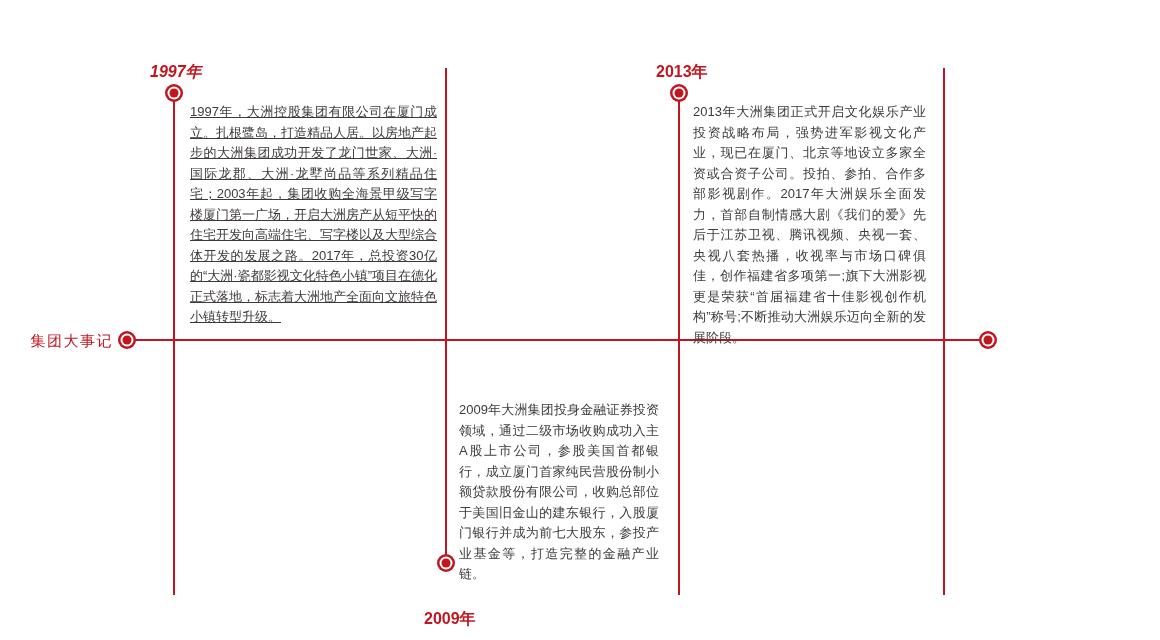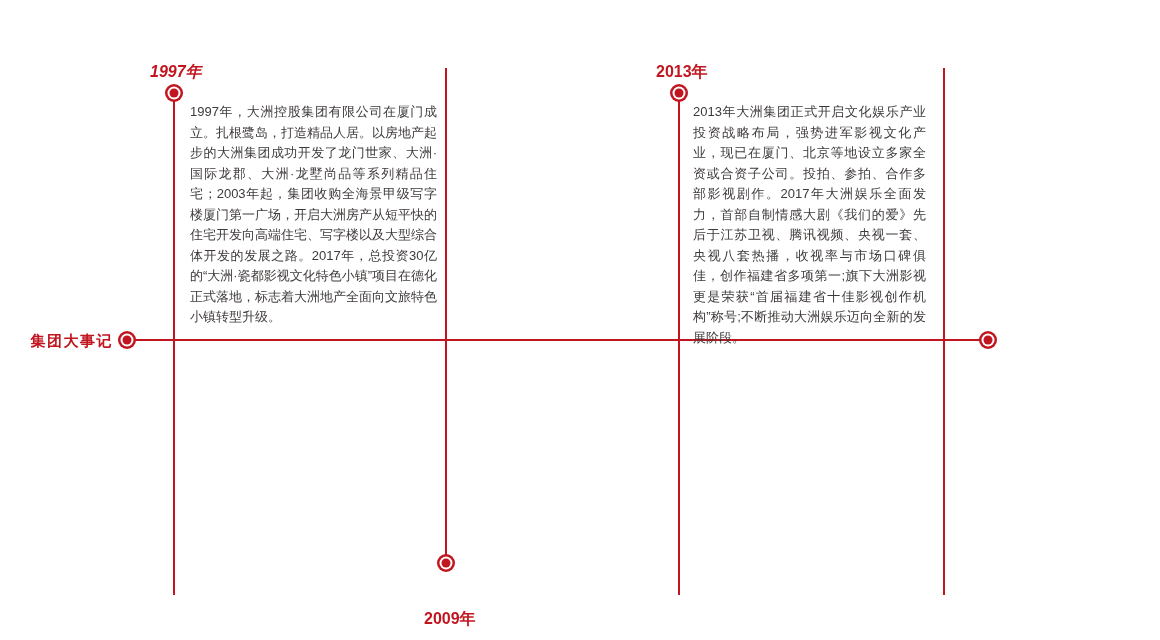--- a/index.html
+++ b/index.html
@@ -38,21 +38,21 @@
     position: absolute;
     color: #c1161f;
     font-weight: bold;
     font-size: 16px;
     line-height: 17px;
     white-space: nowrap;
   }
   .timeline-title {
     position: absolute;
     color: #c1161f;
-    font-weight: bold;
+    font-weight: normal;
     font-size: 15px;
     line-height: 16px;
     letter-spacing: 1.5px;
     text-align: right;
     white-space: nowrap;
   }
   .para {
     position: absolute;
     color: #3e3a39;
     font-size: 13px;
@@ -80,16 +80,17 @@
   <div class="node" style="left:446px; top:563px;"></div>
   <div class="node" style="left:679px; top:93px;"></div>
   <div class="node" style="left:988px; top:340px;"></div>
 
   <div class="timeline-title" style="left:28px; top:333px; width:85px;">集团大事记</div>
 
   <div class="year" style="left:150px; top:63px;font-style:italic;">1997年</div>
   <div class="year" style="left:656px; top:63px;">2013年</div>
   <div class="year" style="left:424px; top:576px;margin-top:34px;">2009年</div>
 
-  <div class="para" style="left:190px; top:102px; width:247px;">1997年，大洲控股集团有限公司在厦门成立。扎根鹭岛，打造精品人居。以房地产起步的大洲集团成功开发了龙门世家、大洲·国际龙郡、大洲·龙墅尚品等系列精品住宅；2003年起，集团收购全海景甲级写字楼厦门第一广场，开启大洲房产从短平快的住宅开发向高端住宅、写字楼以及大型综合体开发的发展之路。2017年，总投资30亿的“大洲·瓷都影视文化特色小镇”项目在德化正式落地，标志着大洲地产全面向文旅特色小镇转型升级。</div>
+  <div class="para" style="left:190px; top:102px; width:247px;text-decoration:underline;">1997年，大洲控股集团有限公司在厦门成立。扎根鹭岛，打造精品人居。以房地产起步的大洲集团成功开发了龙门世家、大洲·国际龙郡、大洲·龙墅尚品等系列精品住宅；2003年起，集团收购全海景甲级写字楼厦门第一广场，开启大洲房产从短平快的住宅开发向高端住宅、写字楼以及大型综合体开发的发展之路。2017年，总投资30亿的“大洲·瓷都影视文化特色小镇”项目在德化正式落地，标志着大洲地产全面向文旅特色小镇转型升级。</div>
   <div class="para" style="left:693px; top:102px; width:233px;">2013年大洲集团正式开启文化娱乐产业投资战略布局，强势进军影视文化产业，现已在厦门、北京等地设立多家全资或合资子公司。投拍、参拍、合作多部影视剧作。2017年大洲娱乐全面发力，首部自制情感大剧《我们的爱》先后于江苏卫视、腾讯视频、央视一套、央视八套热播，收视率与市场口碑俱佳，创作福建省多项第一;旗下大洲影视更是荣获“首届福建省十佳影视创作机构”称号;不断推动大洲娱乐迈向全新的发展阶段。</div>
+  <div class="para" style="left:459px; top:400px; width:200px;">2009年大洲集团投身金融证券投资领域，通过二级市场收购成功入主A股上市公司，参股美国首都银行，成立厦门首家纯民营股份制小额贷款股份有限公司，收购总部位于美国旧金山的建东银行，入股厦门银行并成为前七大股东，参投产业基金等，打造完整的金融产业链。</div>
 
 </div>
 
 </body></html>

